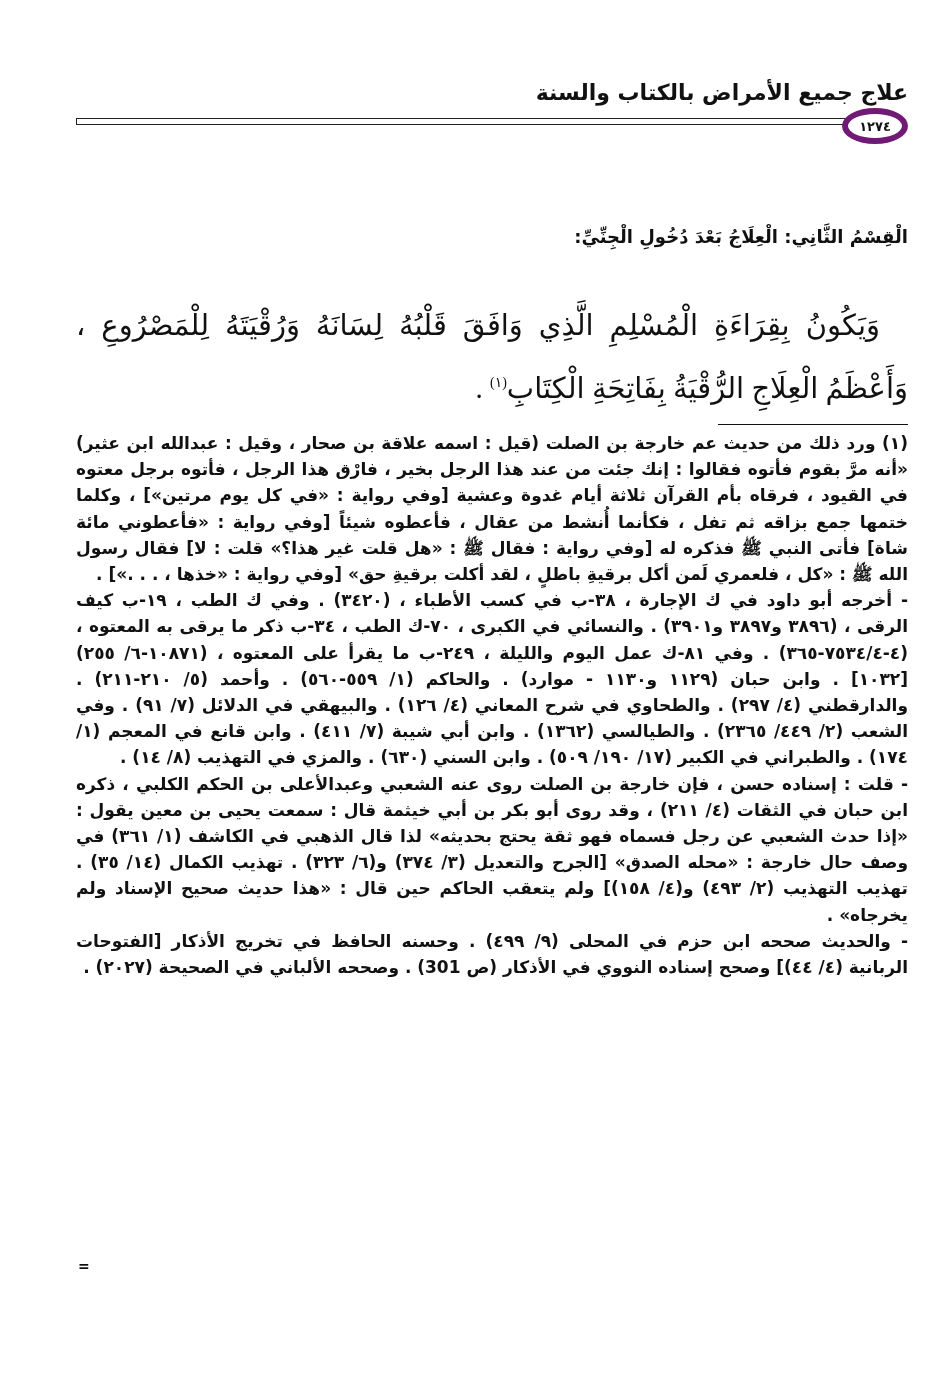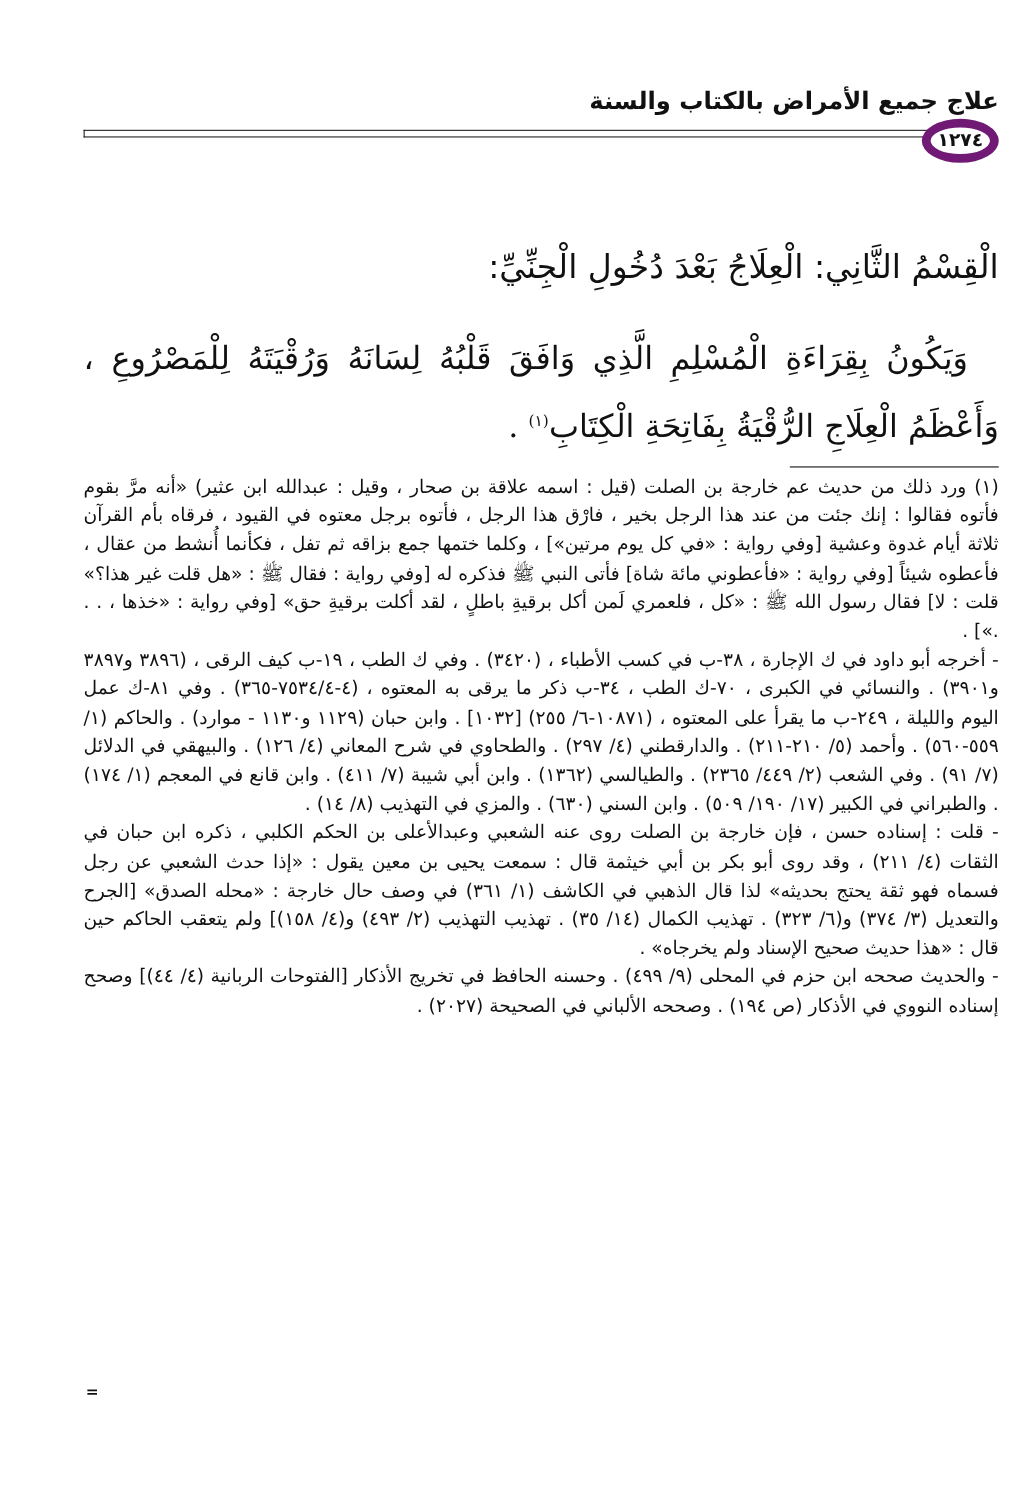--- a/index.html
+++ b/index.html
@@ -1,28 +1,28 @@
 <!DOCTYPE html>
 <html><head>
 <meta charset="utf-8">
 <style>
   html, body { margin:0; padding:0; background:#ffffff; }
   body { width:936px; height:1374px; position:relative; overflow:hidden; color:#111; font-family:"DejaVu Sans", sans-serif; }
   .page { position:absolute; left:16px; top:0; width:936px; height:1004px; direction:rtl;padding-left:16px; }
   .header { position:absolute; left:60px; right:60px; top:74px; height:60px; }
   .header-title { position:absolute; right:0; top:6px; font-family:"DejaVu Sans", sans-serif; font-weight:bold; font-size:22px; color:#111; }
   .header-rule { position:absolute; left:0; right:58px; top:44px; height:5px; border:1.5px solid #222; border-right:none; }
-  .page-num { position:absolute; right:0; top:34px; width:54px; height:24px; border:8px solid #701a75; border-radius:50%; display:flex; align-items:center; justify-content:center; font-weight:bold; font-size:17px; background:#fff; }
+  .page-num { position:absolute; right:0; top:34px; width:54px; height:24px; border:6px solid #701a75; border-radius:50%; display:flex; align-items:center; justify-content:center; font-weight:bold; font-size:13px; background:#fff; }
   .body-text { position:absolute; right:60px; left:60px; font-family:"DejaVu Serif", serif; font-size:29px; line-height:58px; text-align:justify; }
   .line1 { top:146px; right:60px; text-align:right; }
-  .heading { position:absolute; right:60px; top:226px; font-family:"DejaVu Sans", sans-serif; font-weight:normal; font-size:30px; }
-  .para { top:296px; text-indent:28px; }
+  .heading { position:absolute; right:60px; top:226px; font-family:"DejaVu Sans", sans-serif; font-weight:bold; font-size:18px; }
+  .para { top:296px; text-indent:28px;font-family:Liberation Serif, serif; }
   .sup { font-size:14px; vertical-align:super; }
   .fn-rule { position:absolute; right:60px; top:424px; width:190px; height:0; border-top:1.5px solid #111; }
-  .footnotes { position:absolute; right:60px; left:60px; top:430px; font-family:"DejaVu Sans", sans-serif; font-weight:normal; font-size:17px; line-height:26.2px; text-align:justify; }
+  .footnotes { position:absolute; right:60px; left:60px; top:430px; font-family:"DejaVu Sans", sans-serif; font-weight:bold; font-size:17px; line-height:26.2px; text-align:justify; }
   .footnotes p { margin:0; }
   .corner-mark { position:absolute; left:62px; top:1258px; font-size:14px; font-weight:bold; }
 </style>
 </head>
 <body>
 
 <div class="page">
   <div class="header">
     <div class="header-title">علاج جميع الأمراض بالكتاب والسنة</div>
     <div class="header-rule"></div>
@@ -35,17 +35,17 @@
   <div class="body-text para">
     <span>وَيَكُونُ بِقِرَاءَةِ الْمُسْلِمِ الَّذِي وَافَقَ قَلْبُهُ لِسَانَهُ وَرُقْيَتَهُ لِلْمَصْرُوعِ ، وَأَعْظَمُ الْعِلَاجِ الرُّقْيَةُ بِفَاتِحَةِ الْكِتَابِ</span><span class="sup">(١)</span><span> .</span>
   </div>
 
   <div class="fn-rule"></div>
 
   <div class="footnotes">
     <p>(١) ورد ذلك من حديث عم خارجة بن الصلت (قيل : اسمه علاقة بن صحار ، وقيل : عبدالله ابن عثير) «أنه مرَّ بقوم فأتوه فقالوا : إنك جئت من عند هذا الرجل بخير ، فارْق هذا الرجل ، فأتوه برجل معتوه في القيود ، فرقاه بأم القرآن ثلاثة أيام غدوة وعشية [وفي رواية : «في كل يوم مرتين»] ، وكلما ختمها جمع بزاقه ثم تفل ، فكأنما أُنشط من عقال ، فأعطوه شيئاً [وفي رواية : «فأعطوني مائة شاة] فأتى النبي ﷺ فذكره له [وفي رواية : فقال ﷺ : «هل قلت غير هذا؟» قلت : لا] فقال رسول الله ﷺ : «كل ، فلعمري لَمن أكل برقيةِ باطلٍ ، لقد أكلت برقيةِ حق» [وفي رواية : «خذها ، . . .»] .</p>
     <p>- أخرجه أبو داود في ك الإجارة ، ٣٨-ب في كسب الأطباء ، (٣٤٢٠) . وفي ك الطب ، ١٩-ب كيف الرقى ، (٣٨٩٦ و٣٨٩٧ و٣٩٠١) . والنسائي في الكبرى ، ٧٠-ك الطب ، ٣٤-ب ذكر ما يرقى به المعتوه ، (٤-٧٥٣٤/٤-٣٦٥) . وفي ٨١-ك عمل اليوم والليلة ، ٢٤٩-ب ما يقرأ على المعتوه ، (١٠٨٧١-٦/ ٢٥٥) [١٠٣٢] . وابن حبان (١١٢٩ و١١٣٠ - موارد) . والحاكم (١/ ٥٥٩-٥٦٠) . وأحمد (٥/ ٢١٠-٢١١) . والدارقطني (٤/ ٢٩٧) . والطحاوي في شرح المعاني (٤/ ١٢٦) . والبيهقي في الدلائل (٧/ ٩١) . وفي الشعب (٢/ ٤٤٩/ ٢٣٦٥) . والطيالسي (١٣٦٢) . وابن أبي شيبة (٧/ ٤١١) . وابن قانع في المعجم (١/ ١٧٤) . والطبراني في الكبير (١٧/ ١٩٠/ ٥٠٩) . وابن السني (٦٣٠) . والمزي في التهذيب (٨/ ١٤) .</p>
     <p>- قلت : إسناده حسن ، فإن خارجة بن الصلت روى عنه الشعبي وعبدالأعلى بن الحكم الكلبي ، ذكره ابن حبان في الثقات (٤/ ٢١١) ، وقد روى أبو بكر بن أبي خيثمة قال : سمعت يحيى بن معين يقول : «إذا حدث الشعبي عن رجل فسماه فهو ثقة يحتج بحديثه» لذا قال الذهبي في الكاشف (١/ ٣٦١) في وصف حال خارجة : «محله الصدق» [الجرح والتعديل (٣/ ٣٧٤) و(٦/ ٣٢٣) . تهذيب الكمال (١٤/ ٣٥) . تهذيب التهذيب (٢/ ٤٩٣) و(٤/ ١٥٨)] ولم يتعقب الحاكم حين قال : «هذا حديث صحيح الإسناد ولم يخرجاه» .</p>
-    <p>- والحديث صححه ابن حزم في المحلى (٩/ ٤٩٩) . وحسنه الحافظ في تخريج الأذكار [الفتوحات الربانية (٤/ ٤٤)] وصحح إسناده النووي في الأذكار (ص ١٩٤) . وصححه الألباني في الصحيحة (٢٠٢٧) .</p>
+    <p>- والحديث صححه ابن حزم في المحلى (٩/ ٤٩٩) . وحسنه الحافظ في تخريج الأذكار [الفتوحات الربانية (٤/ ٤٤)] وصحح إسناده النووي في الأذكار (ص 301) . وصححه الألباني في الصحيحة (٢٠٢٧) .</p>
   </div>
 
   <div class="corner-mark">=</div>
 </div>
 
 </body></html>

